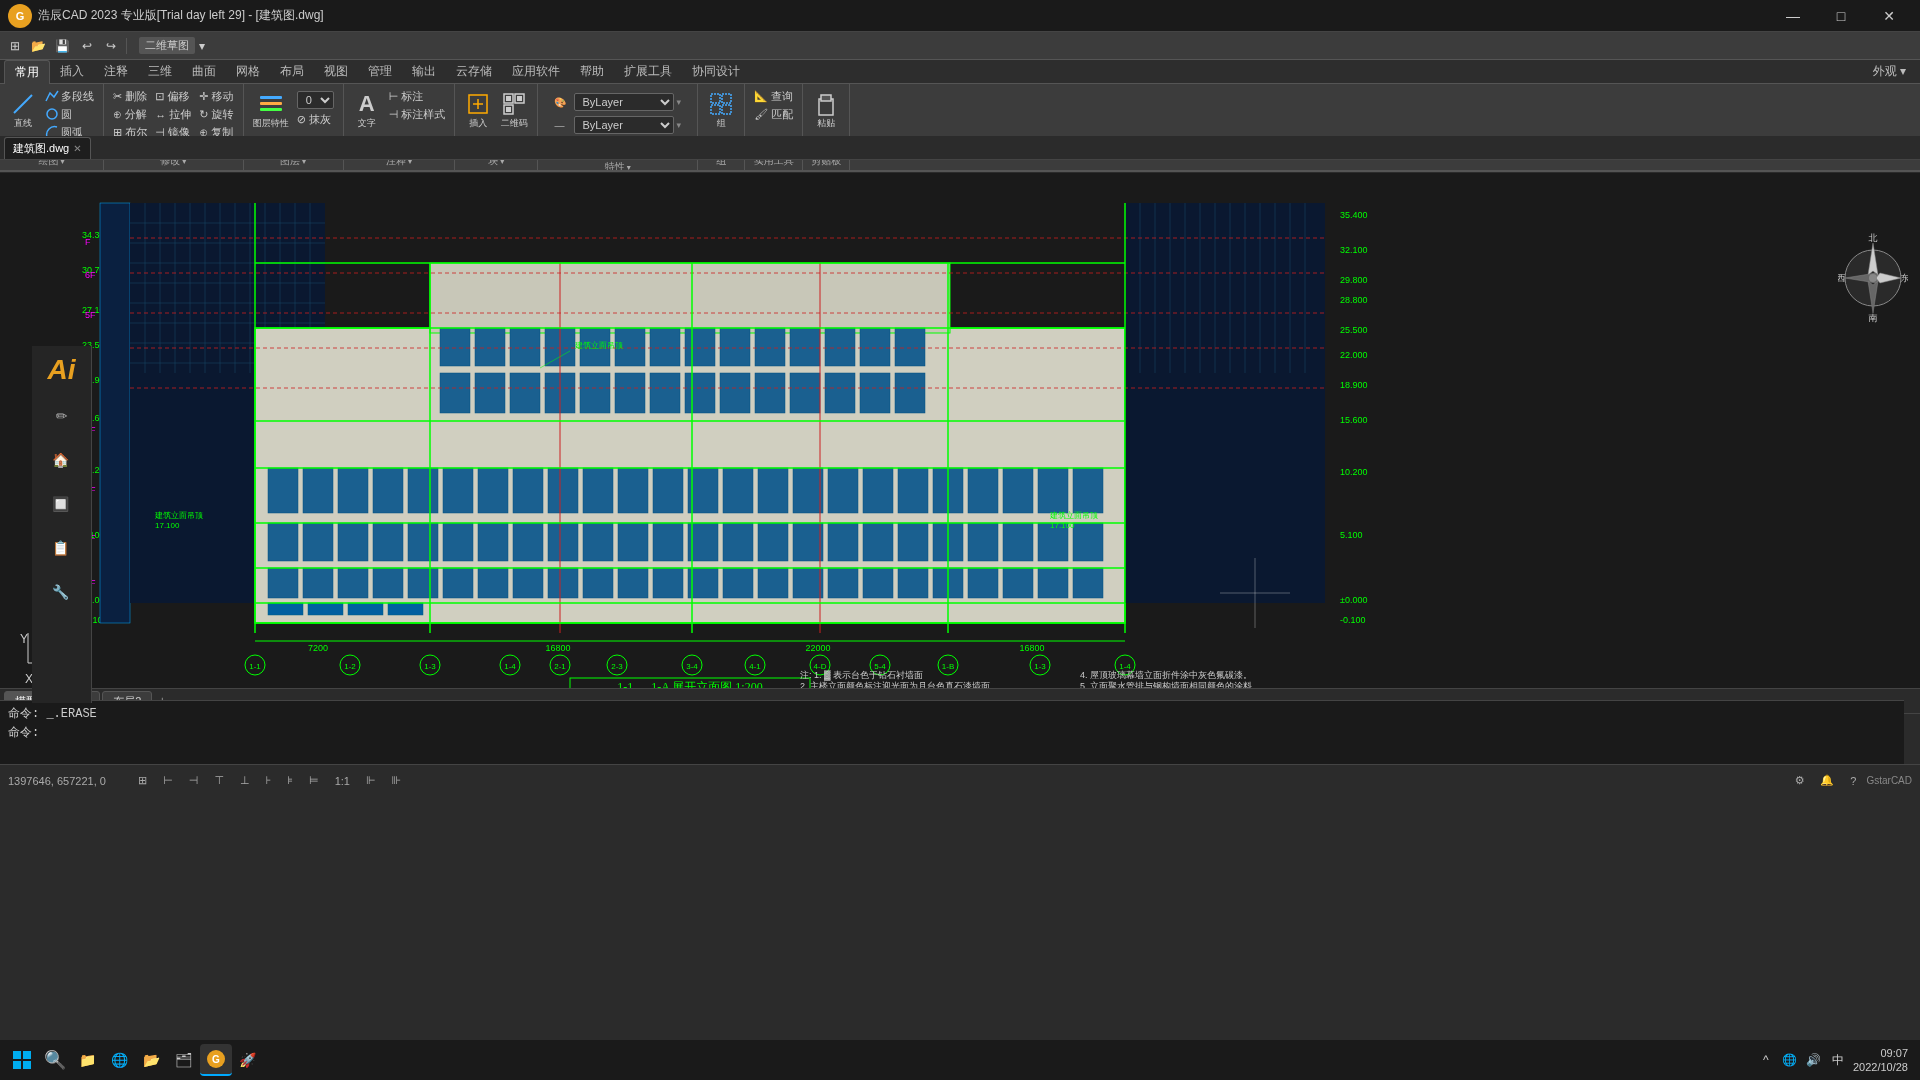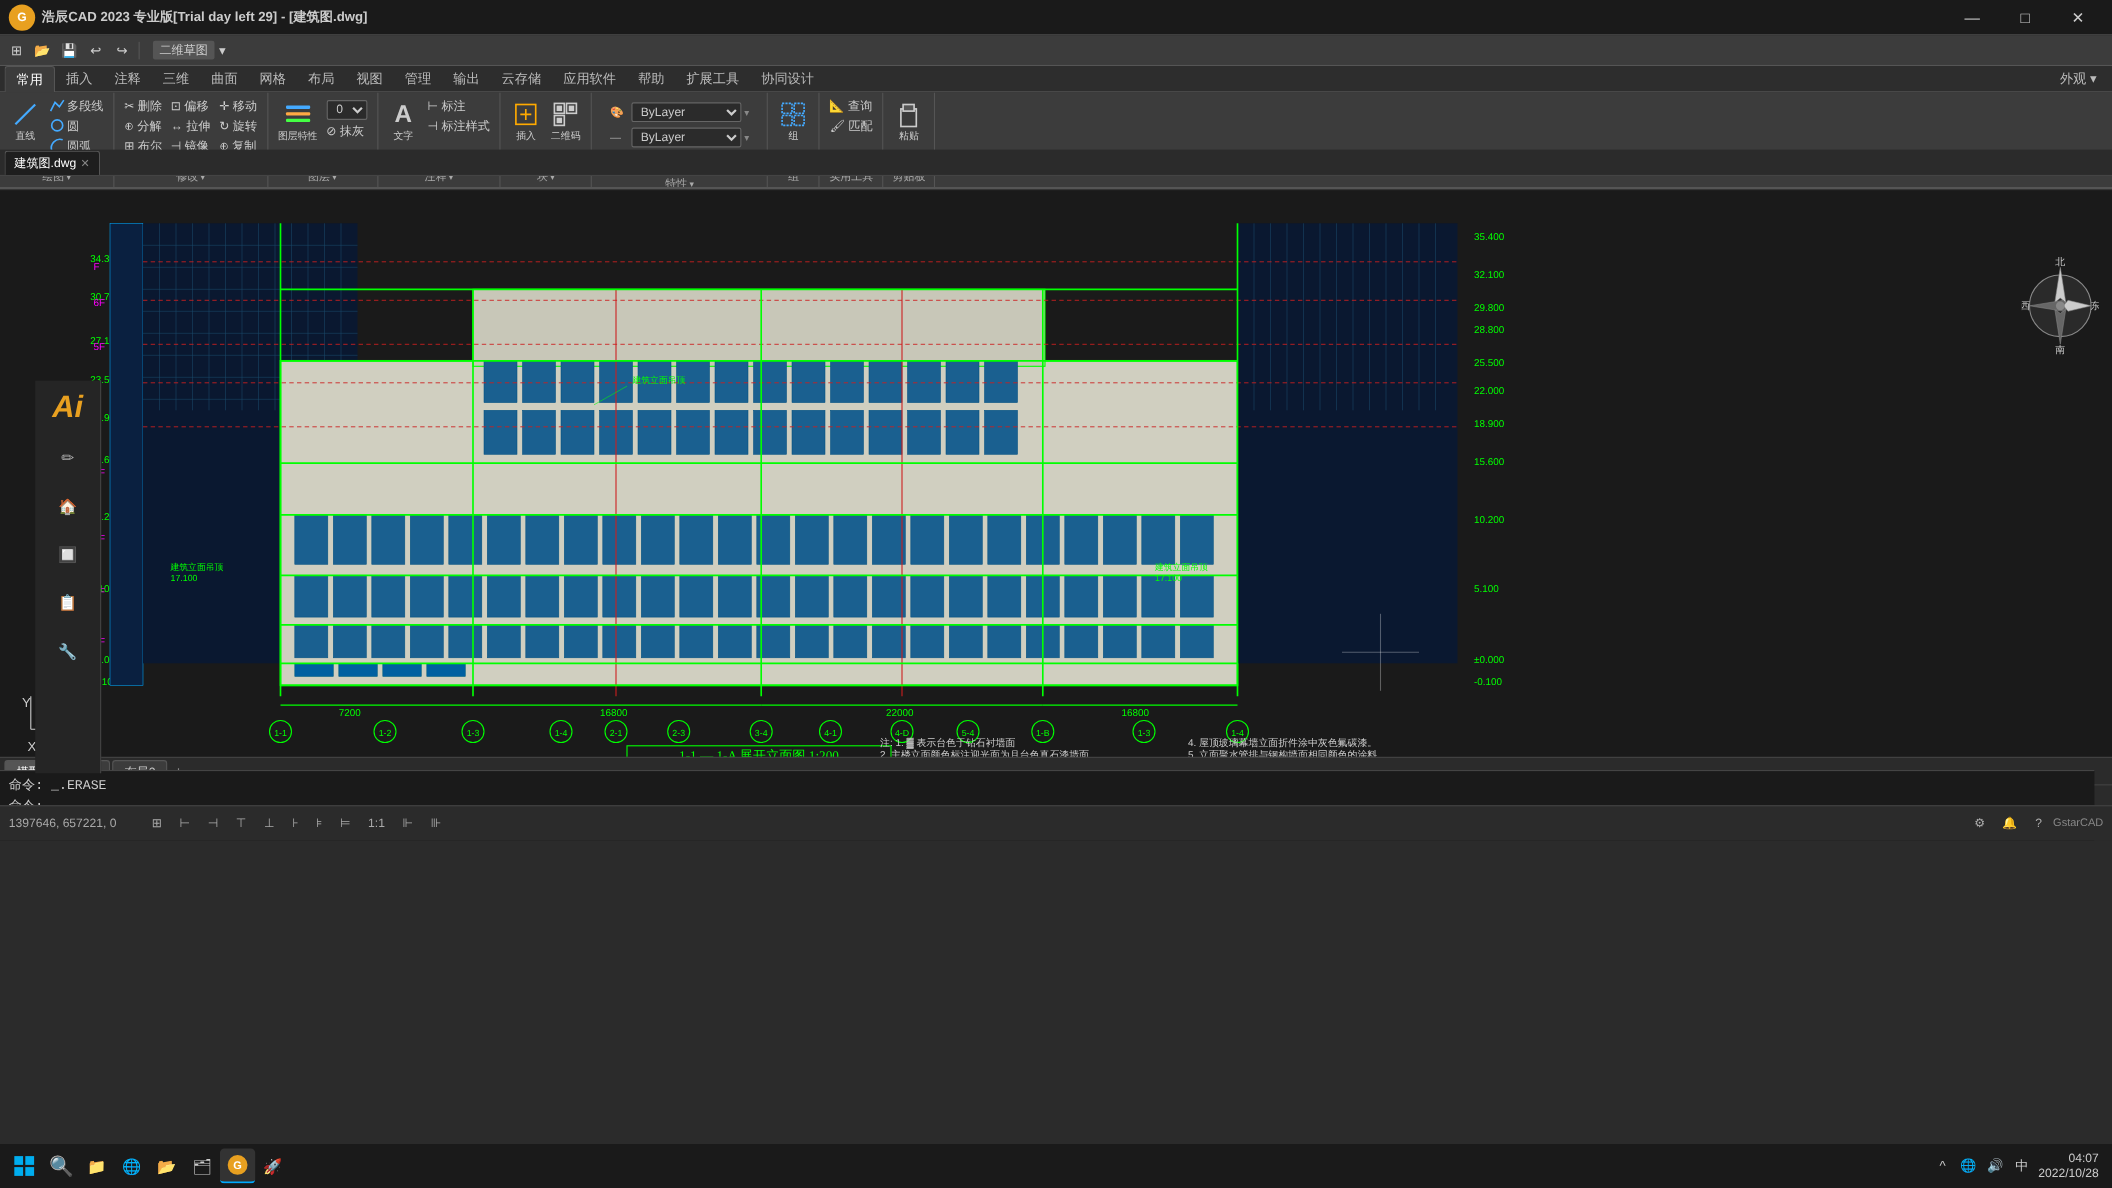--- a/index.html
+++ b/index.html
@@ -37,21 +37,20 @@
       display: flex;
       align-items: center;
       justify-content: center;
       font-size: 11px;
       font-weight: bold;
       color: #fff;
     }
     #title-text {
       font-size: 12px;
       color: #ccc;
-      font-weight: bold;
     }
     #title-controls {
       display: flex;
       gap: 2px;
     }
     .title-btn {
       width: 46px;
       height: 32px;
       display: flex;
       align-items: center;
@@ -348,21 +347,21 @@
       outline: none;
       color: #ccc;
       font-size: 12px;
       font-family: 'Courier New', monospace;
     }
 
     
     #status-bar {
       position: absolute;
       left: 0;
-      top: 732px;
+      top: 764px;
       width: 1920px;
       height: 32px;
       background: #2b2b2b;
       display: flex;
       align-items: center;
       padding: 0 8px;
       gap: 4px;
       border-top: 1px solid #444;
     }
     #coords-display {
@@ -1118,17 +1117,17 @@
       </svg>
   </div>
   <div class="taskbar-icon" style="font-size:14px;">🚀</div>
 
   <div id="taskbar-right">
     <div class="tray-icon">^</div>
     <div class="tray-icon">🌐</div>
     <div class="tray-icon">🔊</div>
     <div class="tray-icon">中</div>
     <div id="clock">
-      <div>04:07</div>
+      <div>09:07</div>
       <div>2022/10/28</div>
     </div>
   </div>
 </div>
 
 </body></html>

